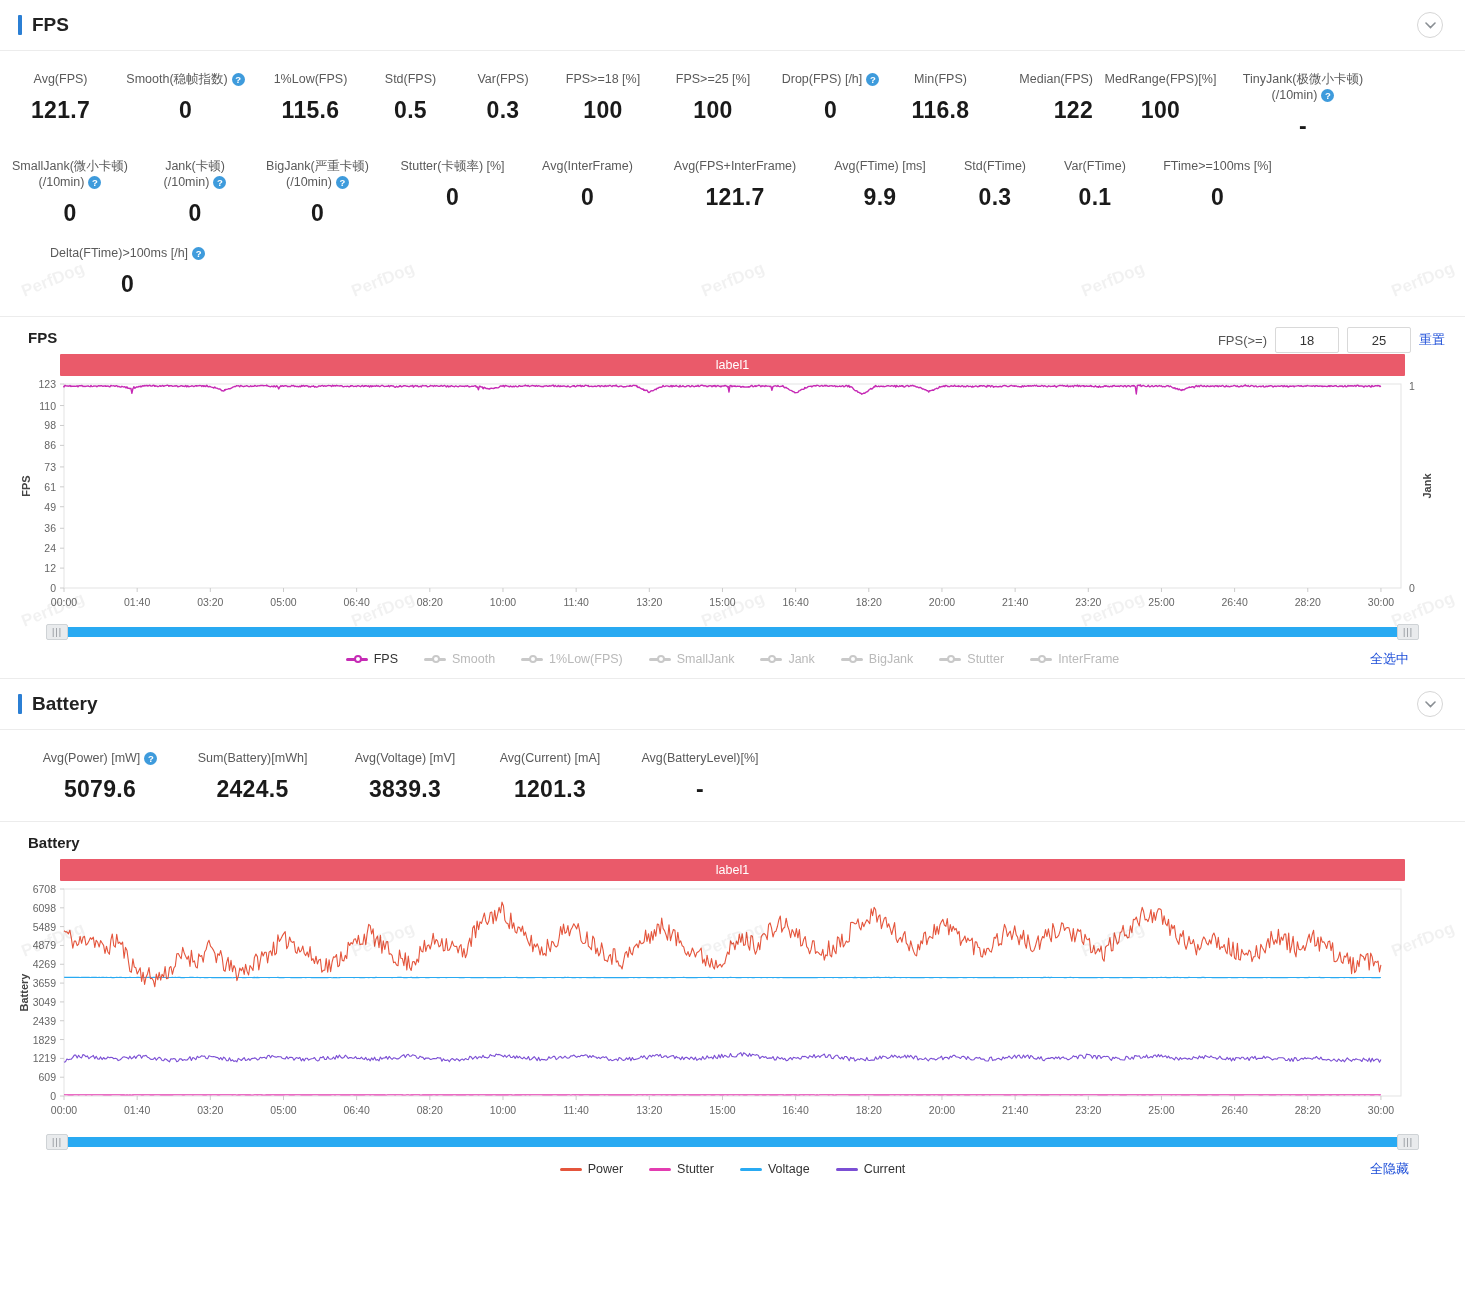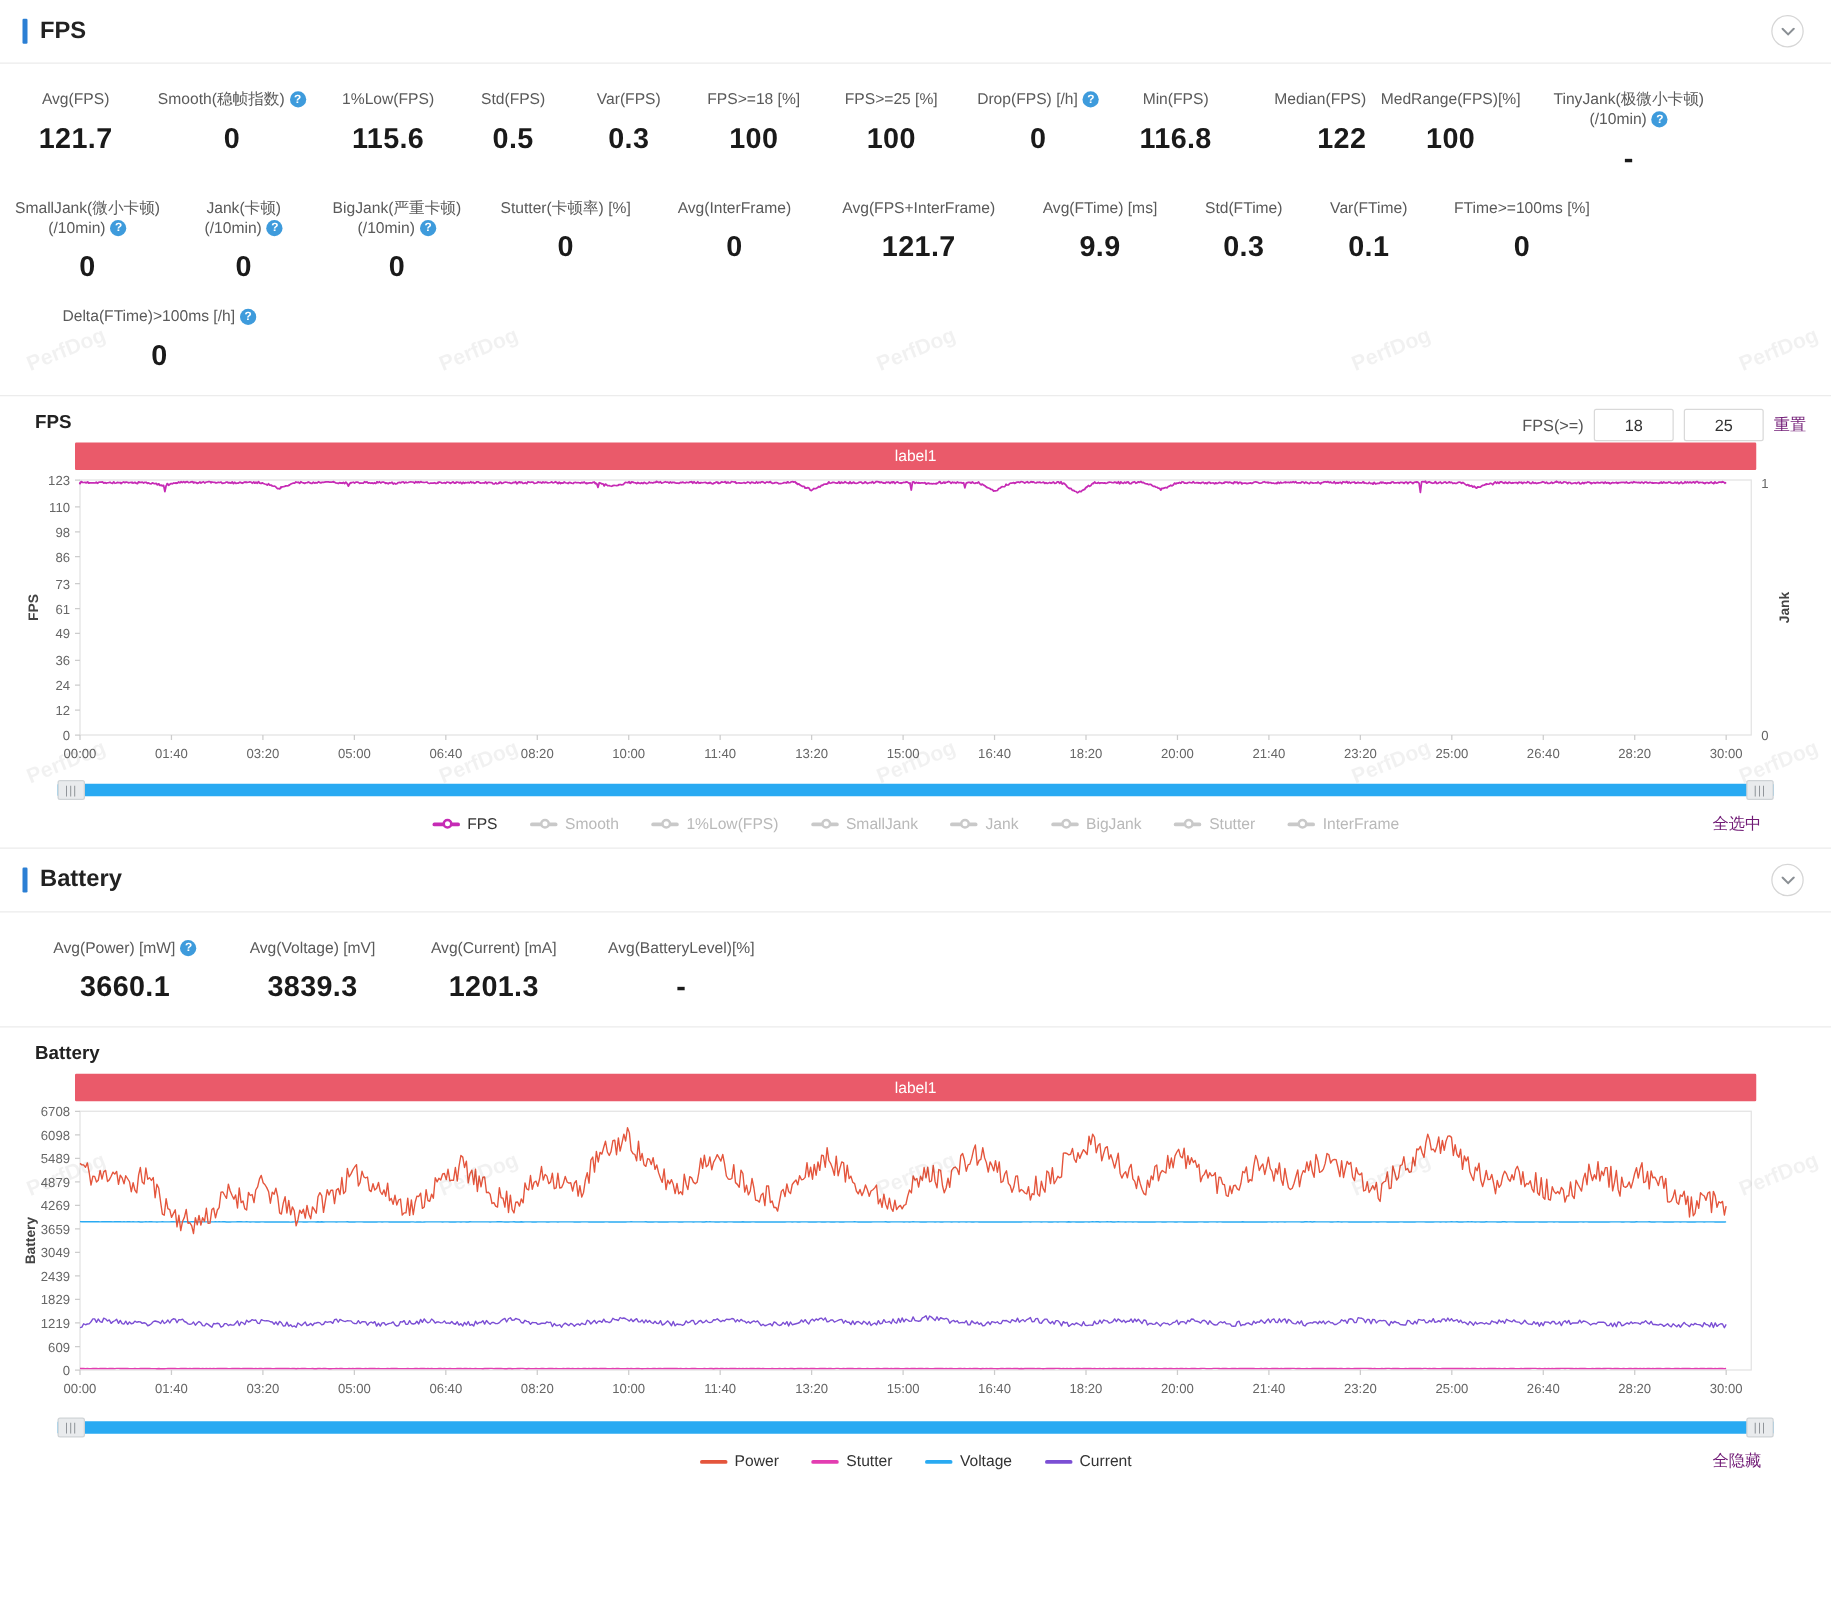--- a/index.html
+++ b/index.html
@@ -63,21 +63,21 @@
   }
   .fps-filter {
     position: absolute; right: 20px; top: 10px;
     display: flex; align-items: center; gap: 8px; font-size: 13px; color: #555;
   }
   .fps-filter input {
     width: 64px; height: 26px; border: 1px solid #d9d9d9; border-radius: 2px;
     text-align: center; font-size: 13px; color: #333; font-family: "Liberation Sans", sans-serif;
     outline: none;
   }
-  .link-blue { color: #701a75; font-size: 13px; cursor: pointer; }
+  .link-blue { color: #1d4ed8; font-size: 13px; cursor: pointer; }
 
   .label-bar {
     margin: 0 60px 0 60px; height: 22px; background: #ea5a6a; color: #fff;
     font-size: 12.5px; display: flex; align-items: center; justify-content: center;
     border-radius: 1px;
   }
 
   .plot-wrap { position: relative; margin: 0 14px; }
   .plot-wrap svg { display: block; }
 
@@ -472,21 +472,25 @@
       <svg width="11" height="7" viewBox="0 0 11 7">
           <path d="M1 1 L5.5 5.5 L10 1" stroke="#8a8f94" stroke-width="1.6" fill="none" stroke-linecap="round"></path>
         </svg>
     </span>
   </div>
 
   <div class="metrics">
     <div class="mrow" id="bat-row1" style="padding-left: 25px;">
         <div class="metric" style="width: 150px;">
           <span class="label">Avg(Power) [mW]<span class="q">?</span></span>
-          <div class="value">3660.1</div>
+          <div class="value">5079.6</div>
+        </div>
+        <div class="metric" style="width: 155px;">
+          <span class="label">Sum(Battery)[mWh]</span>
+          <div class="value">2424.5</div>
         </div>
         <div class="metric" style="width: 150px;">
           <span class="label">Avg(Voltage) [mV]</span>
           <div class="value">3839.3</div>
         </div>
         <div class="metric" style="width: 140px;">
           <span class="label">Avg(Current) [mA]</span>
           <div class="value">1201.3</div>
         </div>
         <div class="metric" style="width: 160px;">

